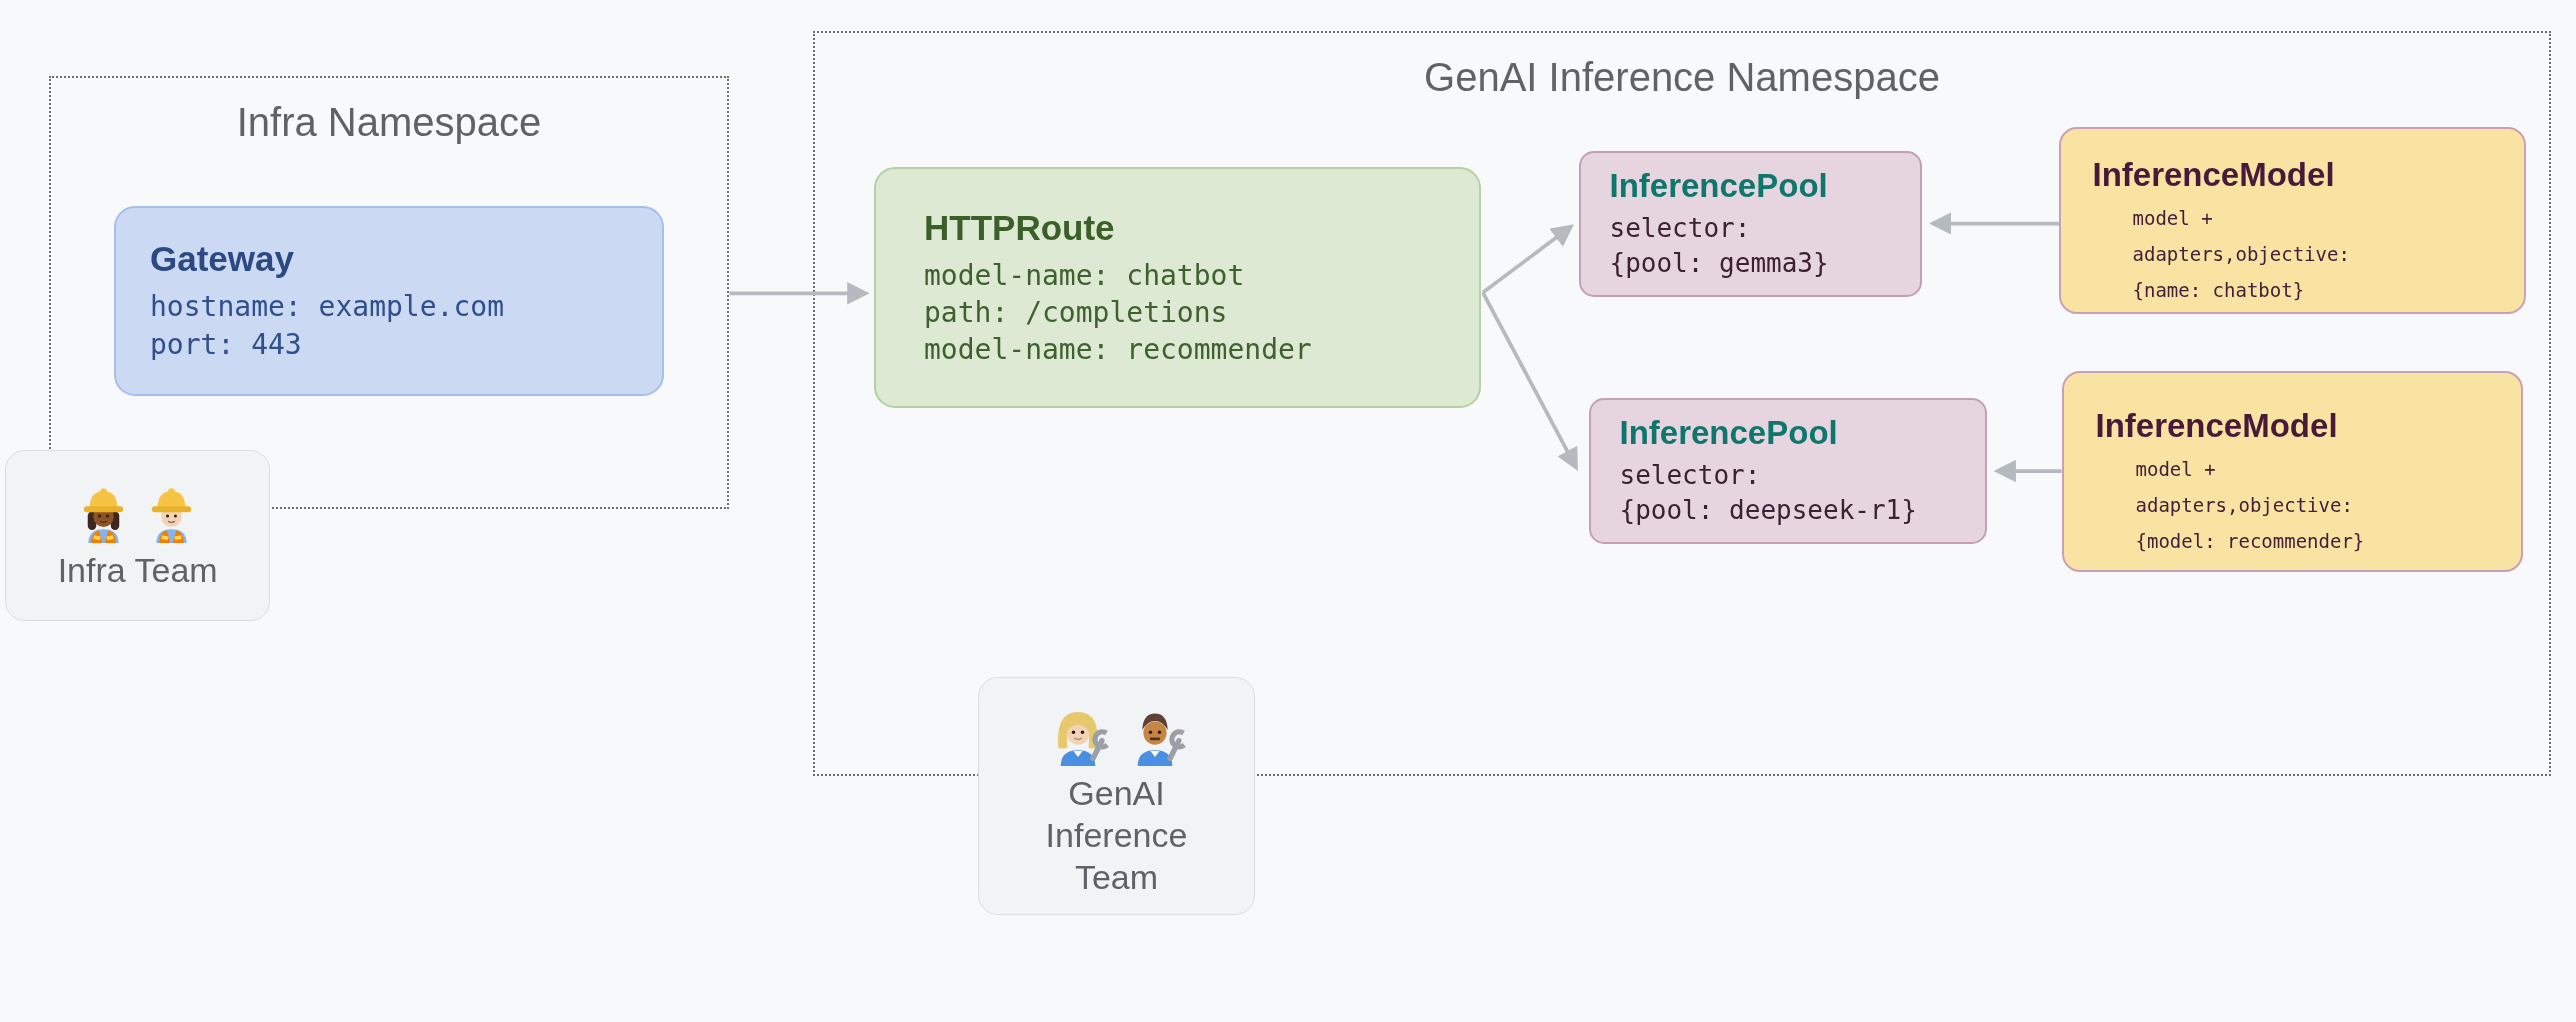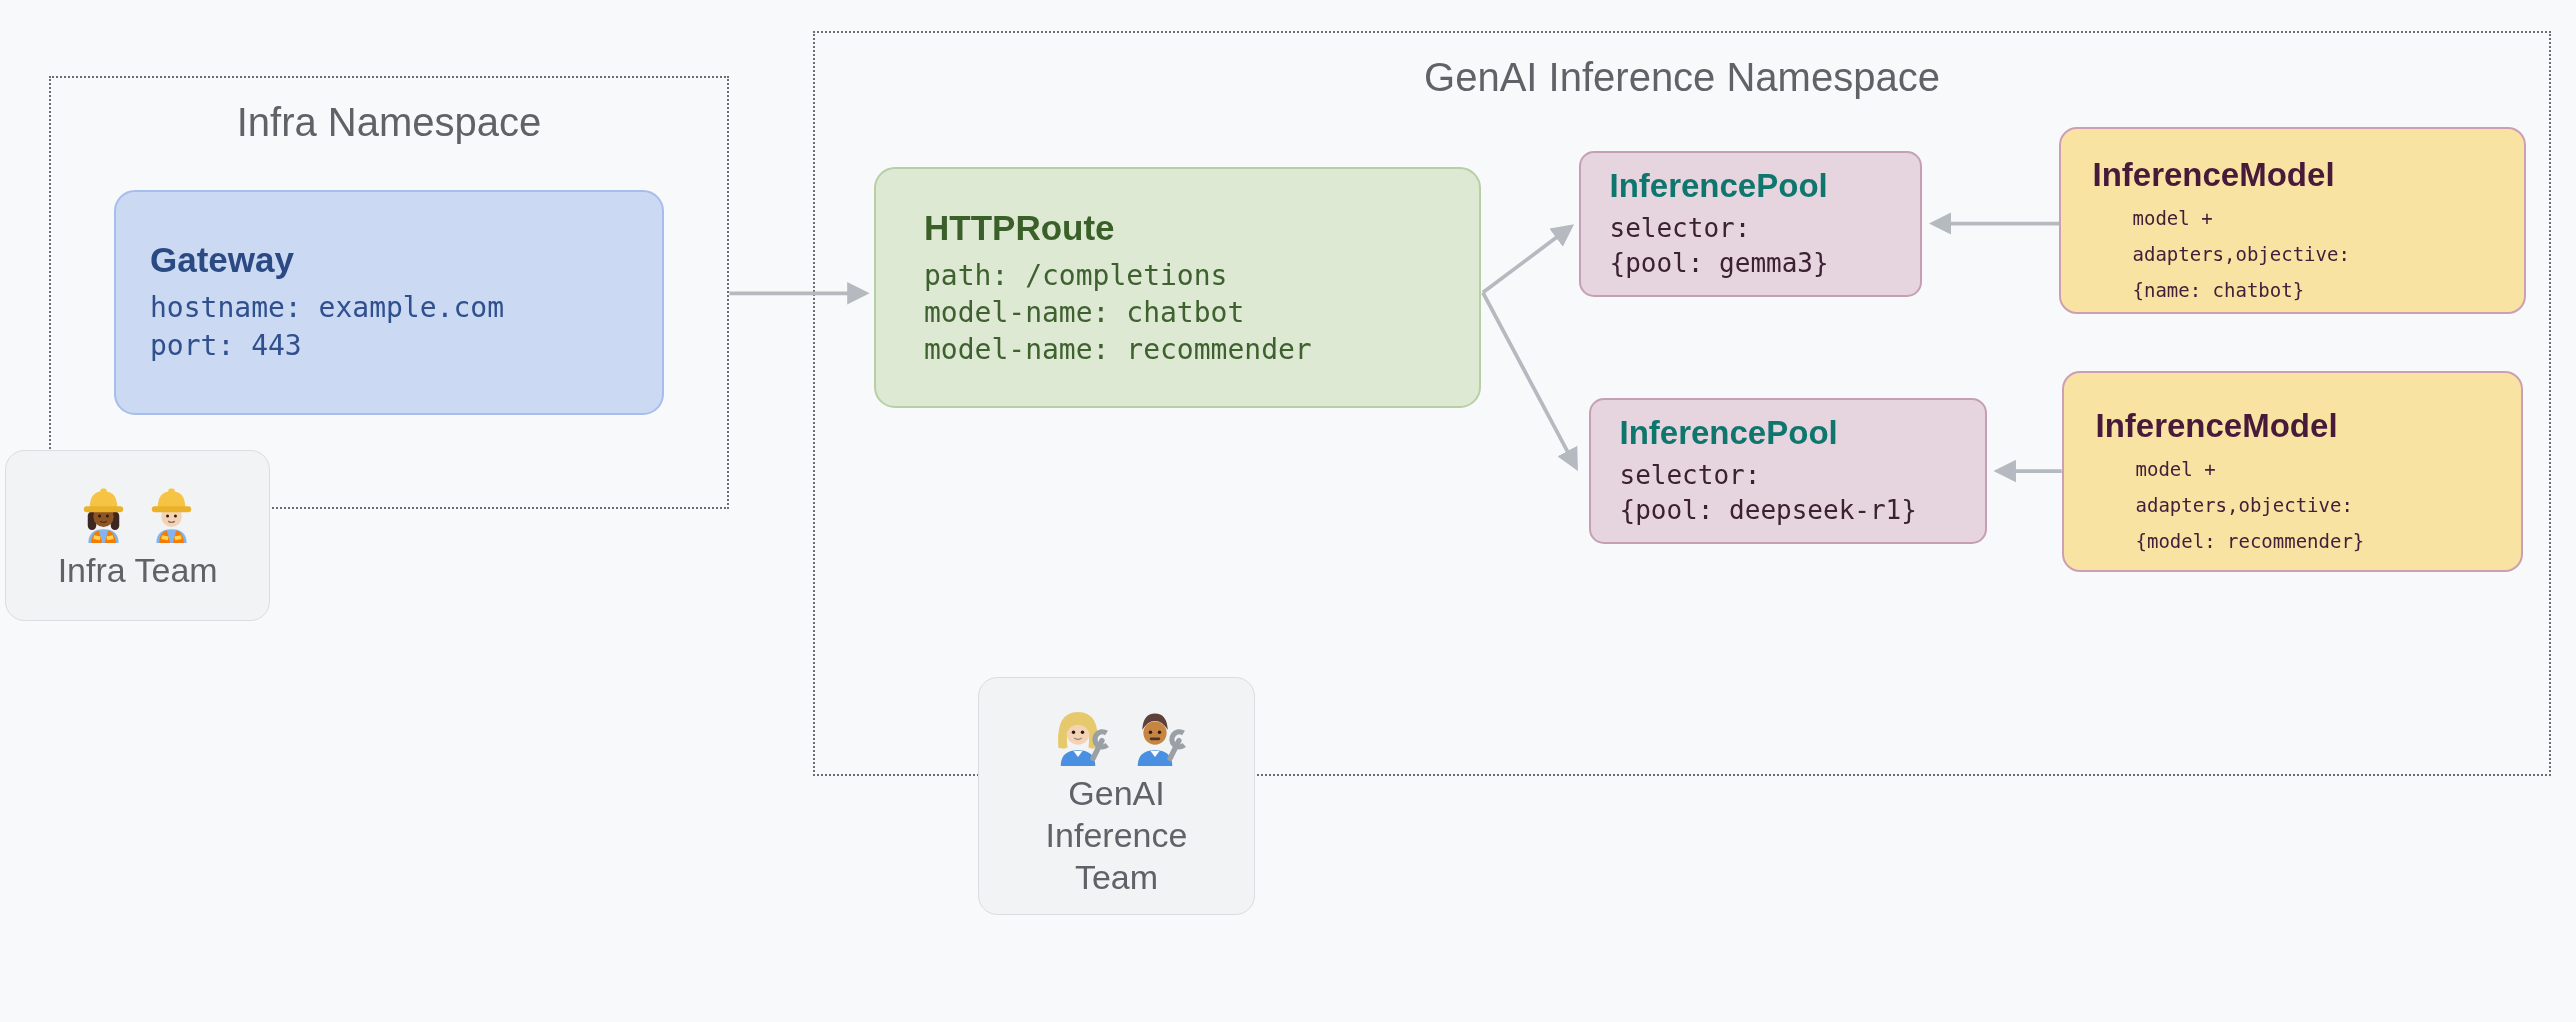--- a/index.html
+++ b/index.html
@@ -39,21 +39,21 @@
     display: flex;
     flex-direction: column;
     justify-content: center;
     z-index: 3;
   }
   .node-title { font-weight: bold; }
   .code { font-family: "DejaVu Sans Mono", monospace; }
   .code div { white-space: pre; }
 
   .gateway {
-    left: 114px; top: 190px; width: 550px; height: 225px;
+    left: 114px; top: 206px; width: 550px; height: 190px;
     background: #ccd9f3; border: 2.2px solid #a7bdea; border-radius: 21px;
     padding-left: 34px;
   }
   .gateway .node-title { font-size: 35px; color: #2b4a83; margin-bottom: 9px; }
   .gateway .code { font-size: 28px; line-height: 38px; color: #2f4f8d; }
 
   .httproute {
     left: 874px; top: 167px; width: 607px; height: 241px;
     background: #dde9d3; border: 2.2px solid #b6cfa4; border-radius: 21px;
     padding-left: 48px;
@@ -130,22 +130,22 @@
     <div class="node-title">Gateway</div>
     <div class="code">
       <div>hostname: example.com</div>
       <div>port: 443</div>
     </div>
   </div>
 
   <div class="node httproute">
     <div class="node-title">HTTPRoute</div>
     <div class="code">
+      <div>model-name: chatbot</div>
       <div>path: /completions</div>
-      <div>model-name: chatbot</div>
       <div>model-name: recommender</div>
     </div>
   </div>
 
   <div class="node pool pool-1">
     <div class="node-title">InferencePool</div>
     <div class="code">
       <div>selector:</div>
       <div>{pool: gemma3}</div>
     </div>

